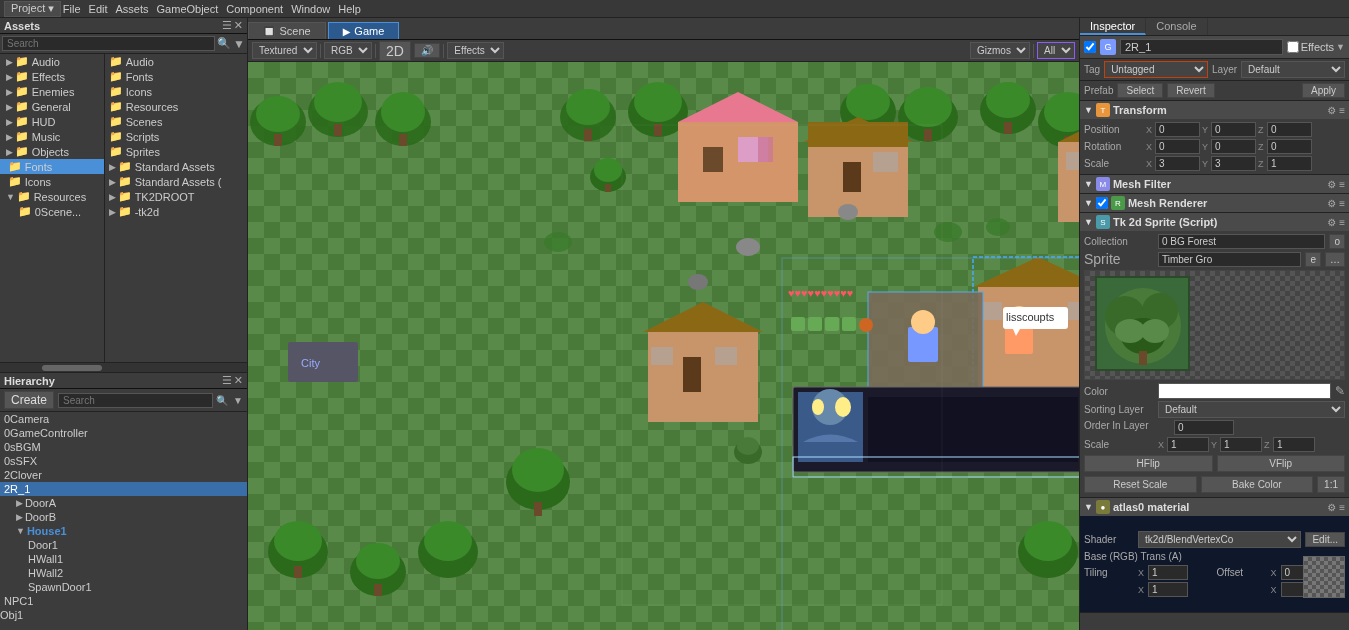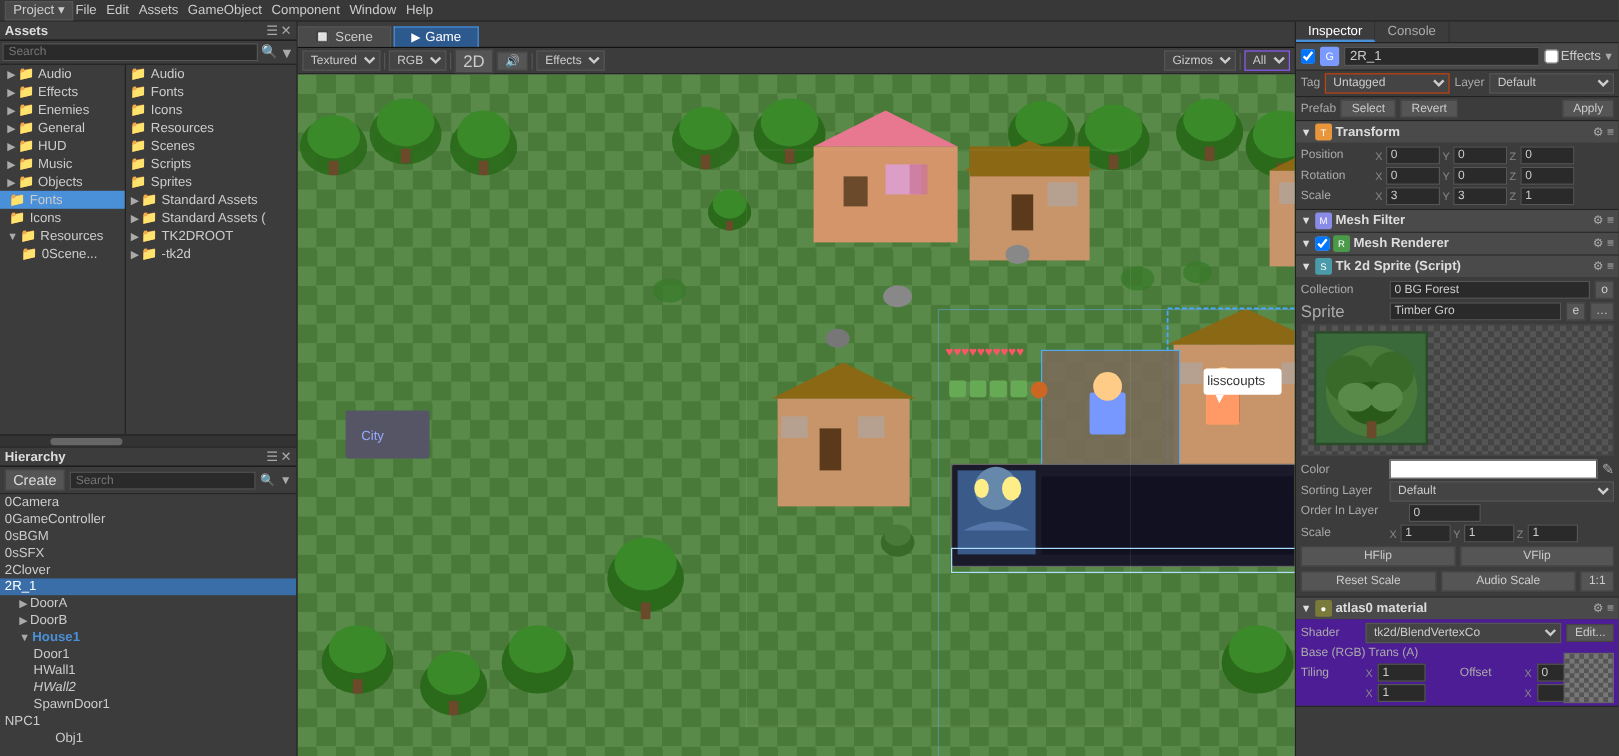--- a/index.html
+++ b/index.html
@@ -156,24 +156,24 @@
         <div style="padding:1px 4px; color:#ccc; cursor:pointer; display:flex; align-items:center;">0GameController</div>
         <div style="padding:1px 4px; color:#ccc; cursor:pointer; display:flex; align-items:center;">0sBGM</div>
         <div style="padding:1px 4px; color:#ccc; cursor:pointer; display:flex; align-items:center;">0sSFX</div>
         <div style="padding:1px 4px; color:#ccc; cursor:pointer; display:flex; align-items:center;">2Clover</div>
         <div style="padding:1px 4px; color:#fff; cursor:pointer; display:flex; align-items:center; background:#3a6ea8;">2R_1</div>
         <div style="padding:1px 4px 1px 16px; color:#ccc; cursor:pointer; display:flex; align-items:center;"><span style="color:#aaa; margin-right:2px; font-size:9px;">▶</span>DoorA</div>
         <div style="padding:1px 4px 1px 16px; color:#ccc; cursor:pointer; display:flex; align-items:center;"><span style="color:#aaa; margin-right:2px; font-size:9px;">▶</span>DoorB</div>
         <div style="padding:1px 4px 1px 16px; color:#4a90d9; cursor:pointer; display:flex; align-items:center; font-weight:bold;"><span style="color:#aaa; margin-right:2px; font-size:9px;">▼</span>House1</div>
         <div style="padding:1px 4px 1px 28px; color:#ccc; cursor:pointer; display:flex; align-items:center;">Door1</div>
         <div style="padding:1px 4px 1px 28px; color:#ccc; cursor:pointer; display:flex; align-items:center;">HWall1</div>
-        <div style="padding:1px 4px 1px 28px; color:#ccc; cursor:pointer; display:flex; align-items:center;font-style:italic;">HWall2</div>
+        <div style="padding:1px 4px 1px 28px; color:#ccc; cursor:pointer; display:flex; align-items:center;">HWall2</div>
         <div style="padding:1px 4px 1px 28px; color:#ccc; cursor:pointer; display:flex; align-items:center;">SpawnDoor1</div>
         <div style="padding:1px 4px; color:#ccc; cursor:pointer; display:flex; align-items:center;">NPC1</div>
-        <div style="padding:1px 18px; color:#ccc; cursor:pointer; display:flex; align-items:center;margin-left:28px;">Obj1</div>
+        <div style="padding:1px 0; color:#ccc; cursor:pointer; display:flex; align-items:center;">Obj1</div>
       </div>
     </div>
   </div>
 
   <div style="flex:1; display:flex; flex-direction:column; overflow:hidden;">
 
     <div style="height:22px; background:#3c3c3c; display:flex; align-items:flex-end; border-bottom:1px solid #111; flex-shrink:0; padding-top:2px;">
       <div style="padding:2px 14px; background:#4a4a4a; color:#ccc; cursor:pointer; border:1px solid #555; border-bottom:none; margin-right:2px; font-size:11px; display:flex; align-items:center; gap:4px;">
         <span style="font-size:10px;">🔲</span>
         Scene
@@ -576,35 +576,35 @@
             </div>
           </div>
 
           <div style="display:flex; gap:4px; padding:2px 0;">
             <button style="flex:1; background:#555; border:1px solid #444; color:#ccc; padding:2px; cursor:pointer; font-size:10px;">HFlip</button>
             <button style="flex:1; background:#555; border:1px solid #444; color:#ccc; padding:2px; cursor:pointer; font-size:10px;">VFlip</button>
           </div>
 
           <div style="display:flex; gap:4px; padding:2px 0;">
             <button style="flex:1; background:#555; border:1px solid #444; color:#ccc; padding:2px; cursor:pointer; font-size:10px;">Reset Scale</button>
-            <button style="flex:1; background:#555; border:1px solid #444; color:#ccc; padding:2px; cursor:pointer; font-size:10px;">Audio Scale</button>
+            <button style="flex:1; background:#555; border:1px solid #444; color:#ccc; padding:2px; cursor:pointer; font-size:10px;">Bake Color</button>
             <button style="background:#555; border:1px solid #444; color:#ccc; padding:2px 6px; cursor:pointer; font-size:10px;">1:1</button>
           </div>
         </div>
       </div>
 
       <div style="border-bottom:1px solid #222;">
         <div style="display:flex; align-items:center; padding:2px 4px; background:#4a4a4a; cursor:pointer; gap:3px;">
           <span style="color:#ddd; font-size:9px;">▼</span>
           <div style="width:14px; height:14px; background:#7a7a3a; border-radius:2px; font-size:8px; color:white; display:flex; align-items:center; justify-content:center; flex-shrink:0;">●</div>
           <span style="color:#ddd; font-weight:bold; flex:1; font-size:11px;">atlas0 material</span>
           <span style="color:#aaa; font-size:10px; cursor:pointer;">⚙</span>
           <span style="color:#aaa; font-size:10px; cursor:pointer;">≡</span>
         </div>
-        <div style="padding:2px 4px; background:#4c1d95;">
+        <div style="padding:14px 4px; background:#0f172a;">
 
           <div style="display:flex; align-items:center; padding:1px 0; gap:4px;">
             <span style="color:#aaa; width:50px; flex-shrink:0; font-size:10px;">Shader</span>
             <select style="flex:1; background:#444; border:1px solid #555; color:#ccc; padding:1px 2px; font-size:10px;"><option>tk2d/BlendVertexCo</option></select>
             <button style="background:#555; border:1px solid #444; color:#ccc; padding:1px 6px; cursor:pointer; font-size:10px;">Edit...</button>
           </div>
 
           <div style="color:#aaa; padding:2px 0; font-size:10px;">Base (RGB) Trans (A)</div>
 
           <div style="display:flex; align-items:center; padding:1px 0; gap:4px;">

